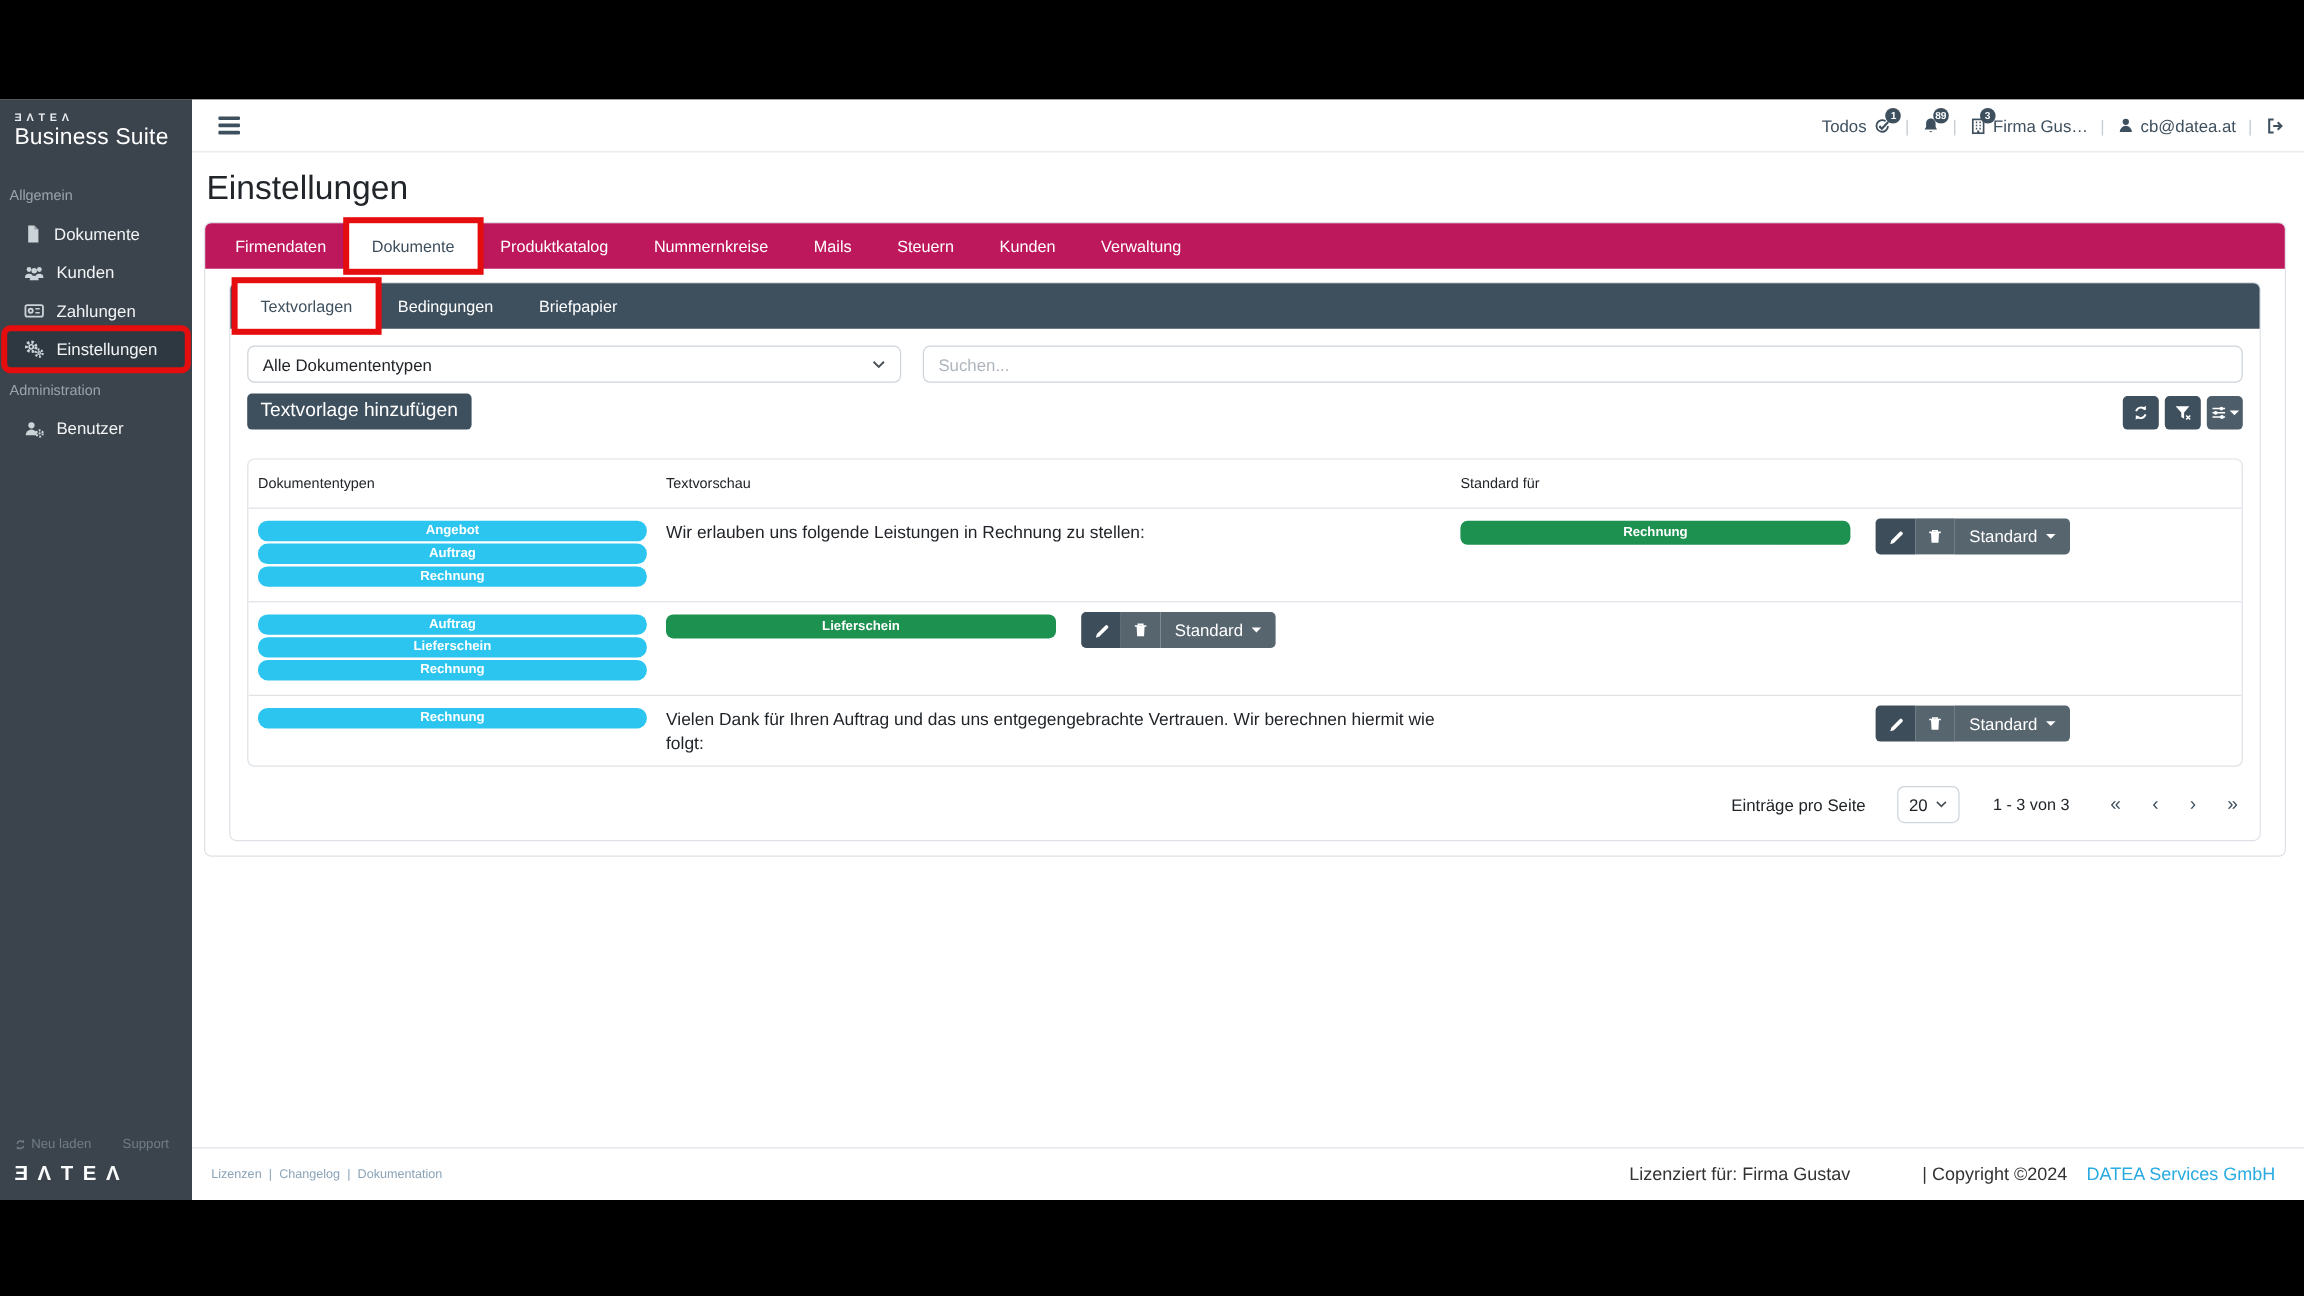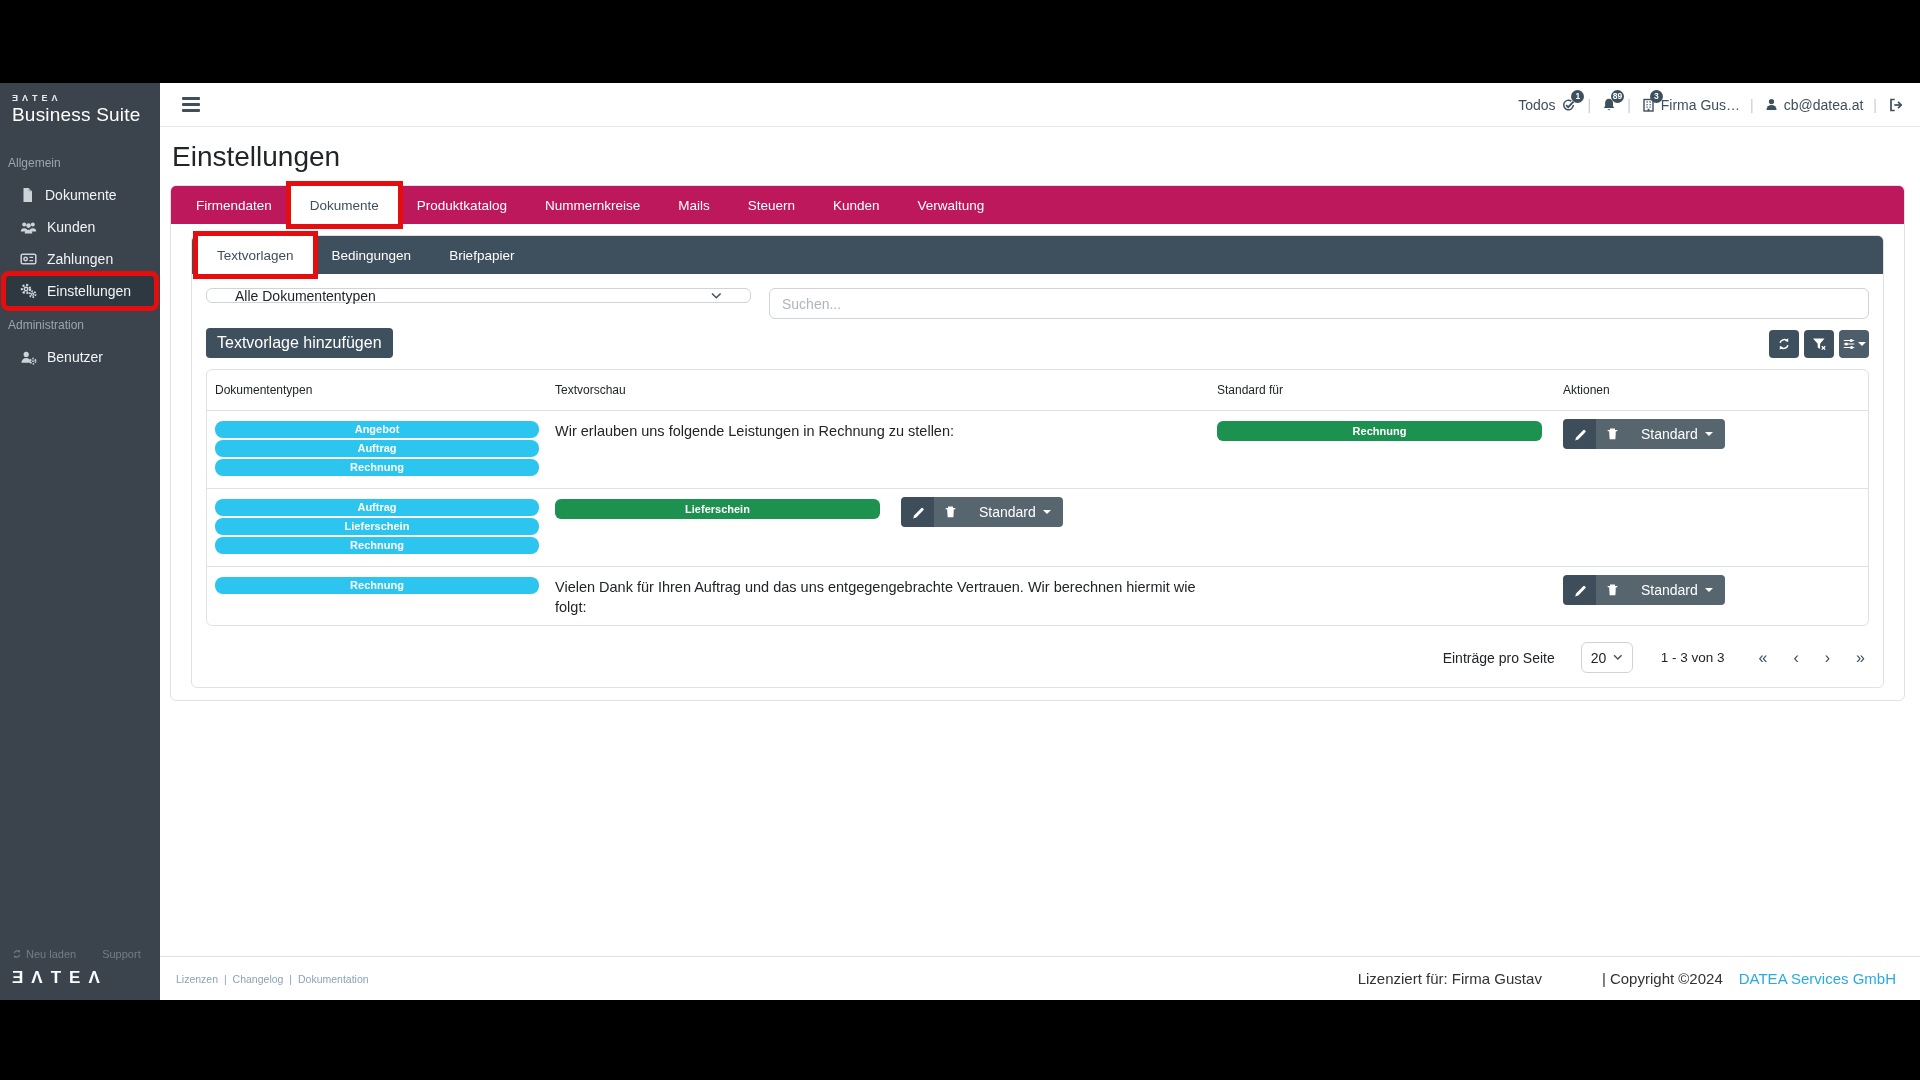--- a/index.html
+++ b/index.html
@@ -43,34 +43,34 @@
   .tab.active { background:#fff; color:#3e4f5e; position:relative; z-index:2; }
   .card-outer-body { padding:11px 20px 12px 20px; }
 
   
   .subcard { border:1px solid #dee2e6; border-radius:6px; background:#fff; }
   .subtabbar { background:#3e4f5e; border-radius:5px 5px 0 0; display:flex; align-items:stretch; height:38px; padding-left:6px; }
   .subcard-body { padding:14px 14px 14px 14px; }
 
   
   .filter-row { display:flex; gap:18px; }
-  .select-box { width:545px; height:15px; border:1px solid #ced4da; border-radius:6px; display:flex; align-items:center; justify-content:space-between; padding:0 28px; font-size:14px; color:#212529; cursor:pointer; background:#fff; }
+  .select-box { width:545px; height:31px; border:1px solid #ced4da; border-radius:6px; display:flex; align-items:center; justify-content:space-between; padding:0 12px; font-size:14px; color:#212529; cursor:pointer; background:#fff; }
   .select-box svg { color:#495057; }
   .search-input { flex:1; height:31px; border:1px solid #ced4da; border-radius:6px; padding:0 12px; font-size:14px; color:#212529; font-family:"Liberation Sans",sans-serif; }
   .search-input::placeholder { color:#aeb5bc; }
 
   
   .toolbar-row { display:flex; align-items:flex-end; justify-content:space-between; margin-top:9px; }
   .btn-add { background:#3e4f5e; color:#fff; border:none; font-size:16px; padding:6px 11px; border-radius:4px; cursor:pointer; font-family:"Liberation Sans",sans-serif; }
   .icon-btns { display:flex; gap:5px; }
   .icon-btn { width:30px; height:28px; border:none; border-radius:4px; background:#3e4f5e; color:#fff; display:flex; align-items:center; justify-content:center; cursor:pointer; gap:2px; }
   .icon-btn.lighter { background:#4d5d6a; }
 
   
-  .table-card { border:1px solid #dee2e6; border-radius:6px; margin-top:11px; overflow:hidden; background:#fff; }
+  .table-card { border:1px solid #dee2e6; border-radius:6px; margin-top:24px; overflow:hidden; background:#fff; }
   .trow { display:flex; align-items:flex-start; }
   .thead { border-bottom:1px solid #dee2e6; }
   .thead .tcell { font-size:12px; color:#212529; padding:13px 8px; }
   .tcell { padding:8px; }
   .col-types { width:340px; flex-shrink:0; }
   .col-preview { width:662px; flex-shrink:0; }
   .col-standard { width:346px; flex-shrink:0; }
   .col-actions { flex:1; }
   .body-row { border-bottom:1px solid #dee2e6; }
   .body-row:last-child { border-bottom:none; }
@@ -339,21 +339,20 @@
                     <span class="caret"></span>
                   </button>
                 </div>
               </div>
 
               <div class="table-card">
                 <div class="trow thead">
                   <div class="tcell col-types">Dokumententypen</div>
                   <div class="tcell col-preview">Textvorschau</div>
                   <div class="tcell col-standard">Standard für</div>
-                  <div class="tcell col-actions">Aktionen</div>
                 </div>
 
                 <div class="trow body-row">
                   <div class="tcell col-types">
                     <div class="pill">Angebot</div>
                     <div class="pill">Auftrag</div>
                     <div class="pill">Rechnung</div>
                   </div>
                   <div class="tcell col-preview">
                       <div class="preview-text">Wir erlauben uns folgende Leistungen in Rechnung zu stellen:</div>

